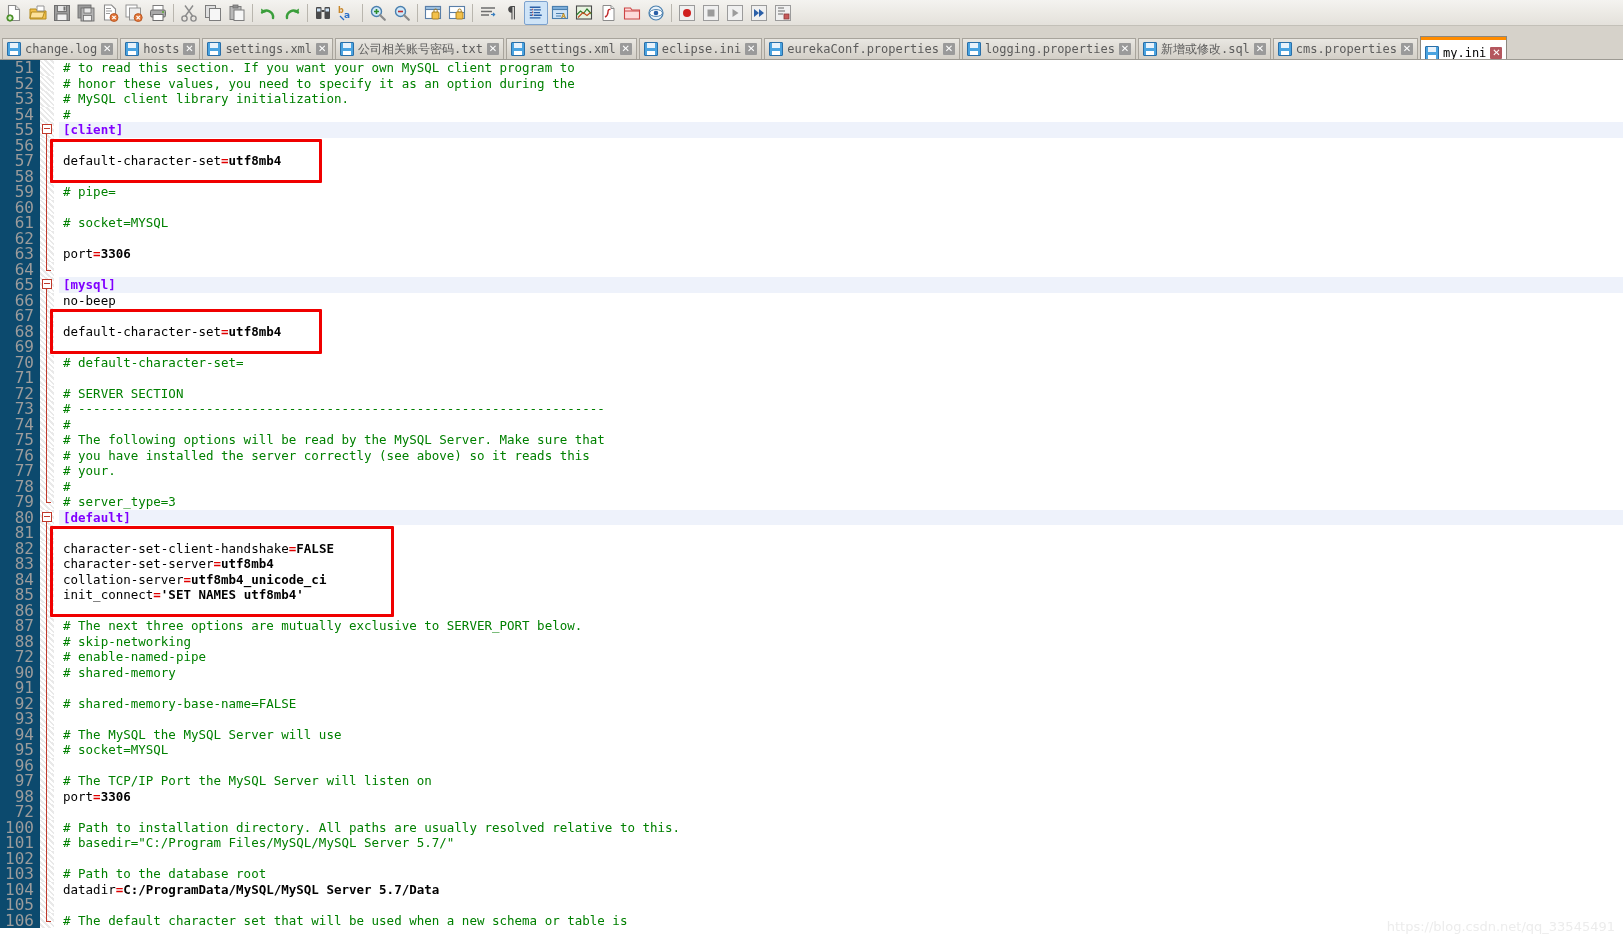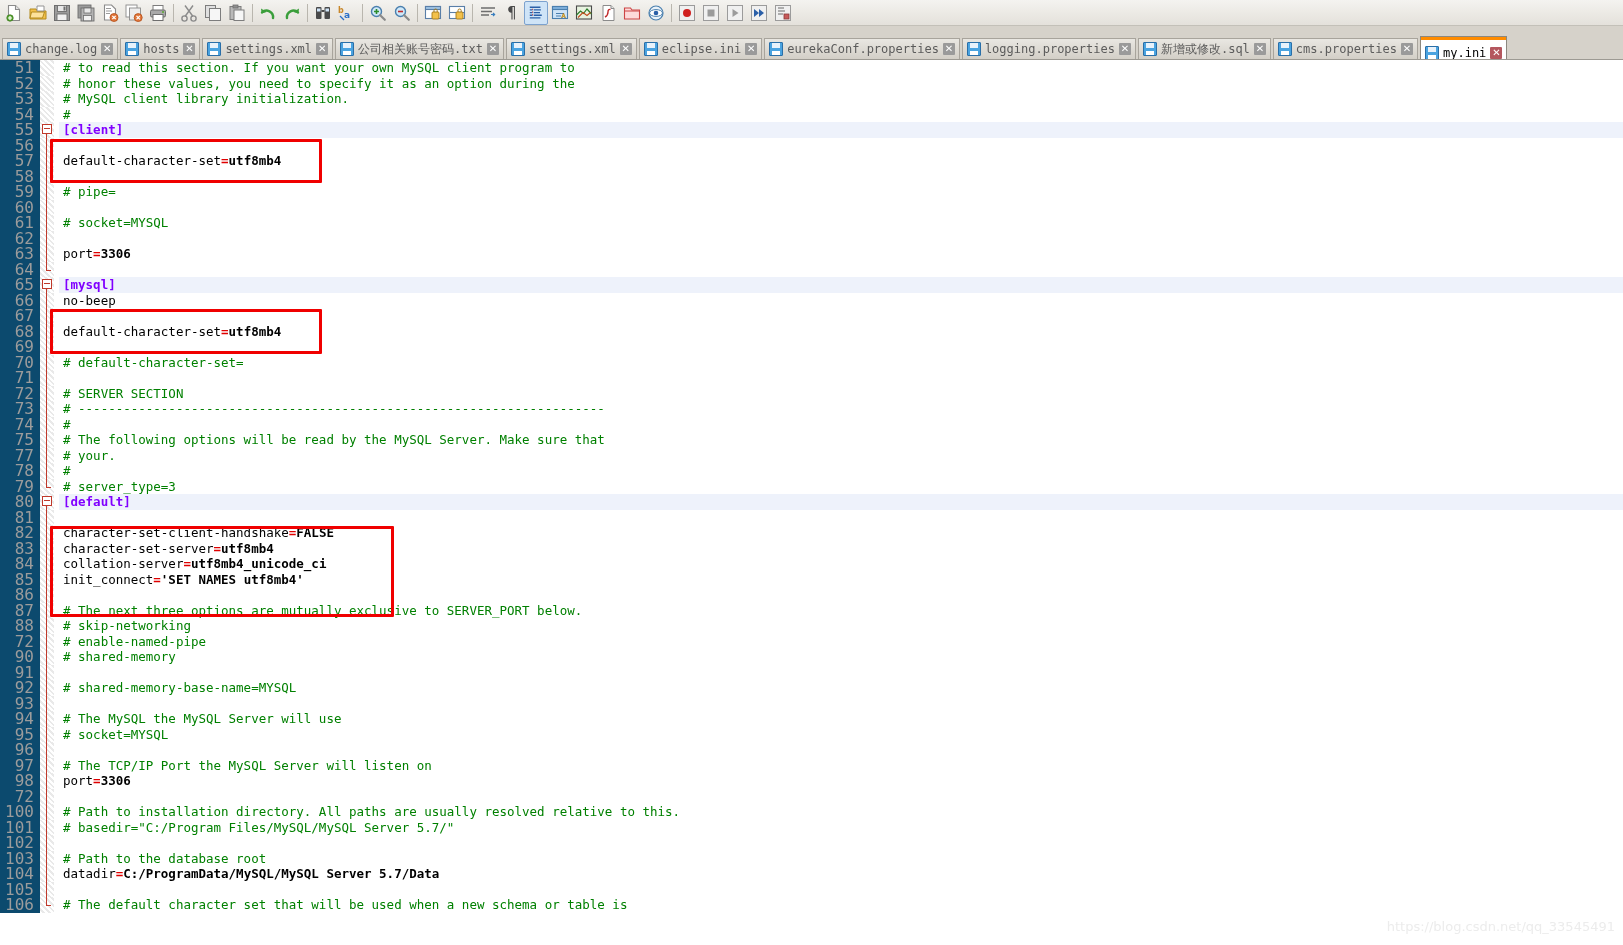--- a/index.html
+++ b/index.html
@@ -443,36 +443,37 @@
       <div class="row"><span class="ln">66</span><span class="fold"><span class="vline"></span></span><span class="gapline"></span><span class="txt"><span class="c-key">no-beep</span></span></div>
       <div class="row"><span class="ln">67</span><span class="fold"><span class="vline"></span></span><span class="gapline"></span><span class="txt"></span></div>
       <div class="row"><span class="ln">68</span><span class="fold"><span class="vline"></span></span><span class="gapline"></span><span class="txt"><span class="c-key">default-character-set</span><span class="c-eq">=</span><span class="c-val">utf8mb4</span></span></div>
       <div class="row"><span class="ln">69</span><span class="fold"><span class="vline"></span></span><span class="gapline"></span><span class="txt"></span></div>
       <div class="row"><span class="ln">70</span><span class="fold"><span class="vline"></span></span><span class="gapline"></span><span class="txt"><span class="c-comment"># default-character-set=</span></span></div>
       <div class="row"><span class="ln">71</span><span class="fold"><span class="vline"></span></span><span class="gapline"></span><span class="txt"></span></div>
       <div class="row"><span class="ln">72</span><span class="fold"><span class="vline"></span></span><span class="gapline"></span><span class="txt"><span class="c-comment"># SERVER SECTION</span></span></div>
       <div class="row"><span class="ln">73</span><span class="fold"><span class="vline"></span></span><span class="gapline"></span><span class="txt"><span class="c-comment"># ----------------------------------------------------------------------</span></span></div>
       <div class="row"><span class="ln">74</span><span class="fold"><span class="vline"></span></span><span class="gapline"></span><span class="txt"><span class="c-comment">#</span></span></div>
       <div class="row"><span class="ln">75</span><span class="fold"><span class="vline"></span></span><span class="gapline"></span><span class="txt"><span class="c-comment"># The following options will be read by the MySQL Server. Make sure that</span></span></div>
+      <div class="row"><span class="ln">76</span><span class="fold"><span class="vline"></span></span><span class="gapline"></span><span class="txt"><span class="c-comment"># you have installed the server correctly (see above) so it reads this</span></span></div>
       <div class="row"><span class="ln">77</span><span class="fold"><span class="vline"></span></span><span class="gapline"></span><span class="txt"><span class="c-comment"># your.</span></span></div>
       <div class="row"><span class="ln">78</span><span class="fold"><span class="vline"></span></span><span class="gapline"></span><span class="txt"><span class="c-comment">#</span></span></div>
       <div class="row"><span class="ln">79</span><span class="fold"><span class="vline" style="bottom: 7px;"></span><span class="hcap"></span></span><span class="gapline"></span><span class="txt"><span class="c-comment"># server_type=3</span></span></div>
       <div class="row hl"><span class="ln">80</span><span class="fold"><span class="box"></span><span class="vline" style="top: 12px;"></span></span><span class="gapline"></span><span class="txt"><span class="c-section">[default]</span></span></div>
       <div class="row"><span class="ln">81</span><span class="fold"><span class="vline"></span></span><span class="gapline"></span><span class="txt"></span></div>
       <div class="row"><span class="ln">82</span><span class="fold"><span class="vline"></span></span><span class="gapline"></span><span class="txt"><span class="c-key">character-set-client-handshake</span><span class="c-eq">=</span><span class="c-val">FALSE</span></span></div>
       <div class="row"><span class="ln">83</span><span class="fold"><span class="vline"></span></span><span class="gapline"></span><span class="txt"><span class="c-key">character-set-server</span><span class="c-eq">=</span><span class="c-val">utf8mb4</span></span></div>
       <div class="row"><span class="ln">84</span><span class="fold"><span class="vline"></span></span><span class="gapline"></span><span class="txt"><span class="c-key">collation-server</span><span class="c-eq">=</span><span class="c-val">utf8mb4_unicode_ci</span></span></div>
       <div class="row"><span class="ln">85</span><span class="fold"><span class="vline"></span></span><span class="gapline"></span><span class="txt"><span class="c-key">init_connect</span><span class="c-eq">=</span><span class="c-val">'SET NAMES utf8mb4'</span></span></div>
       <div class="row"><span class="ln">86</span><span class="fold"><span class="vline"></span></span><span class="gapline"></span><span class="txt"></span></div>
       <div class="row"><span class="ln">87</span><span class="fold"><span class="vline"></span></span><span class="gapline"></span><span class="txt"><span class="c-comment"># The next three options are mutually exclusive to SERVER_PORT below.</span></span></div>
       <div class="row"><span class="ln">88</span><span class="fold"><span class="vline"></span></span><span class="gapline"></span><span class="txt"><span class="c-comment"># skip-networking</span></span></div>
       <div class="row"><span class="ln">72</span><span class="fold"><span class="vline"></span></span><span class="gapline"></span><span class="txt"><span class="c-comment"># enable-named-pipe</span></span></div>
       <div class="row"><span class="ln">90</span><span class="fold"><span class="vline"></span></span><span class="gapline"></span><span class="txt"><span class="c-comment"># shared-memory</span></span></div>
       <div class="row"><span class="ln">91</span><span class="fold"><span class="vline"></span></span><span class="gapline"></span><span class="txt"></span></div>
-      <div class="row"><span class="ln">92</span><span class="fold"><span class="vline"></span></span><span class="gapline"></span><span class="txt"><span class="c-comment"># shared-memory-base-name=MYSQL</span></span></div>
+      <div class="row"><span class="ln">92</span><span class="fold"><span class="vline"></span></span><span class="gapline"></span><span class="txt"><span class="c-comment"># shared-memory-base-name=FALSE</span></span></div>
       <div class="row"><span class="ln">93</span><span class="fold"><span class="vline"></span></span><span class="gapline"></span><span class="txt"></span></div>
       <div class="row"><span class="ln">94</span><span class="fold"><span class="vline"></span></span><span class="gapline"></span><span class="txt"><span class="c-comment"># The MySQL the MySQL Server will use</span></span></div>
       <div class="row"><span class="ln">95</span><span class="fold"><span class="vline"></span></span><span class="gapline"></span><span class="txt"><span class="c-comment"># socket=MYSQL</span></span></div>
       <div class="row"><span class="ln">96</span><span class="fold"><span class="vline"></span></span><span class="gapline"></span><span class="txt"></span></div>
       <div class="row"><span class="ln">97</span><span class="fold"><span class="vline"></span></span><span class="gapline"></span><span class="txt"><span class="c-comment"># The TCP/IP Port the MySQL Server will listen on</span></span></div>
       <div class="row"><span class="ln">98</span><span class="fold"><span class="vline"></span></span><span class="gapline"></span><span class="txt"><span class="c-key">port</span><span class="c-eq">=</span><span class="c-val">3306</span></span></div>
       <div class="row"><span class="ln">72</span><span class="fold"><span class="vline"></span></span><span class="gapline"></span><span class="txt"></span></div>
       <div class="row"><span class="ln">100</span><span class="fold"><span class="vline"></span></span><span class="gapline"></span><span class="txt"><span class="c-comment"># Path to installation directory. All paths are usually resolved relative to this.</span></span></div>
       <div class="row"><span class="ln">101</span><span class="fold"><span class="vline"></span></span><span class="gapline"></span><span class="txt"><span class="c-comment"># basedir="C:/Program Files/MySQL/MySQL Server 5.7/"</span></span></div>
       <div class="row"><span class="ln">102</span><span class="fold"><span class="vline"></span></span><span class="gapline"></span><span class="txt"></span></div>

